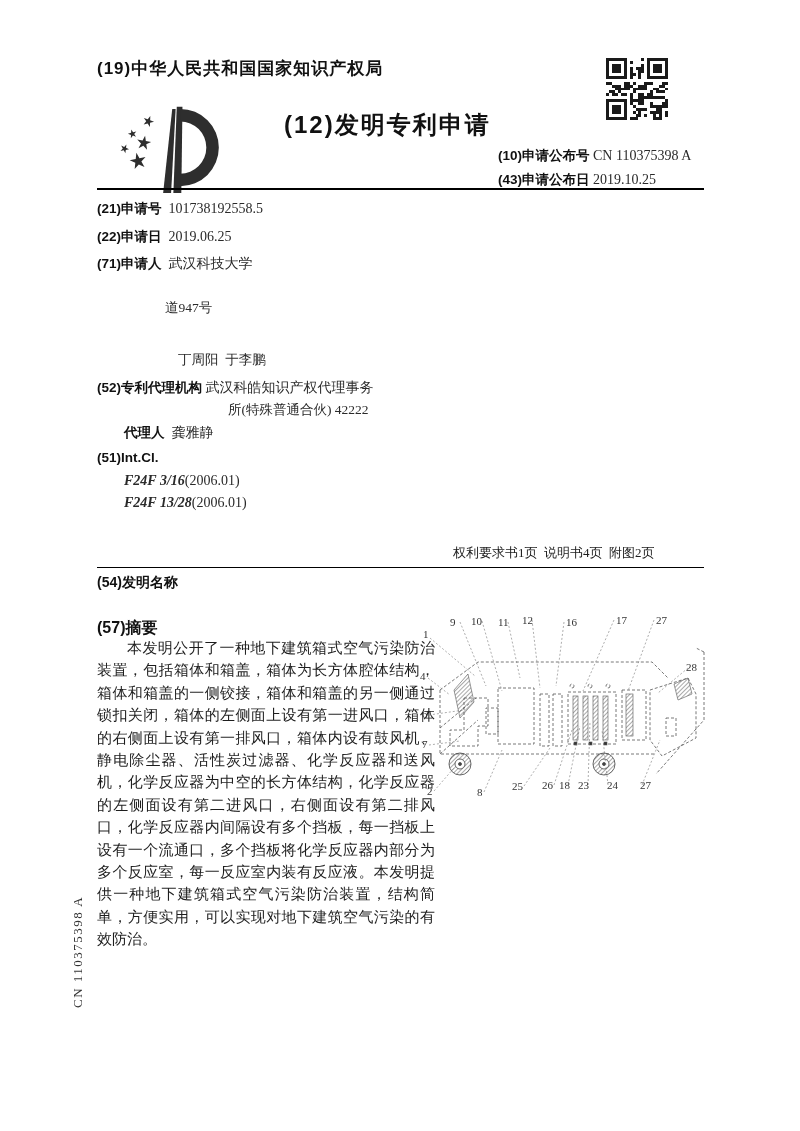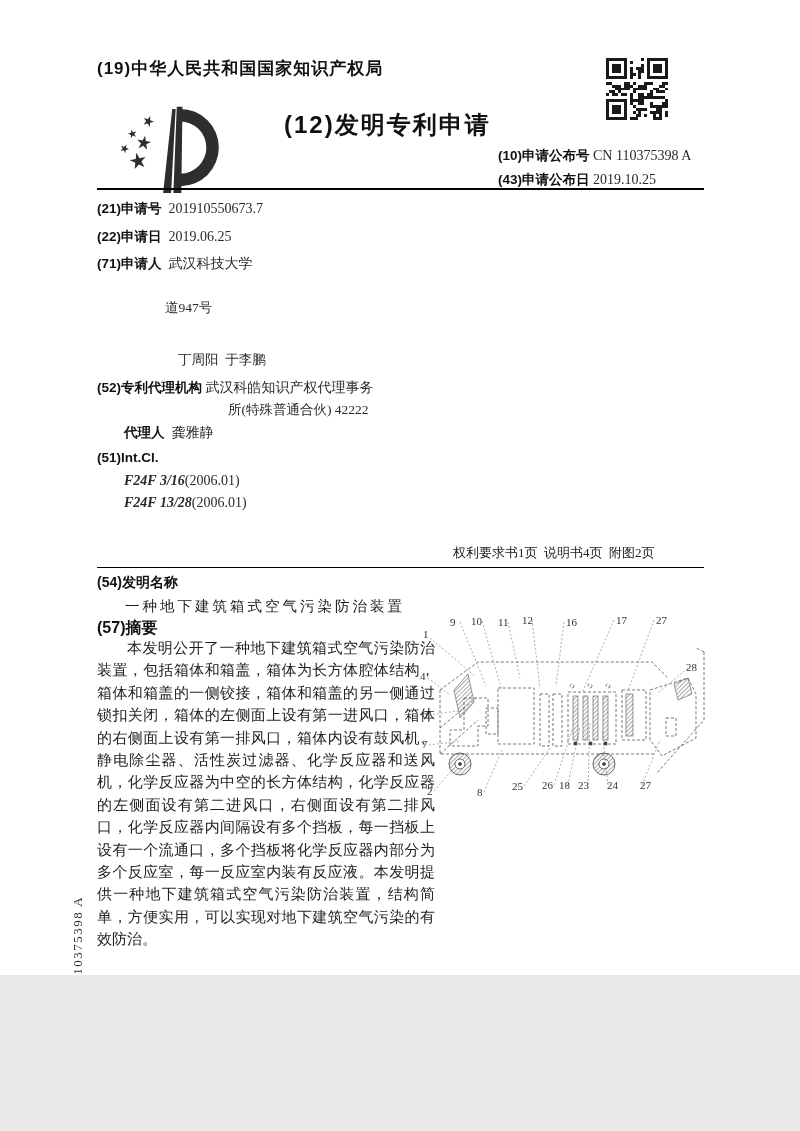--- a/index.html
+++ b/index.html
@@ -1,16 +1,16 @@
 <!DOCTYPE html>
 <html><head>
 <meta charset="utf-8">
 <style>
   html,body{margin:0;padding:0;background:#e8e8e8;}
-  .page{position:relative;width:800px;height:975px;background:#ffffff;overflow:hidden;
+  .page{position:relative;width:800px;height:1131px;background:#ffffff;overflow:hidden;
         font-family:"Liberation Serif",serif;color:#222;}
   .abs{position:absolute;white-space:pre;}
   .lbl{font-family:"Liberation Sans",sans-serif;font-weight:bold;color:#111;}
   .val{font-family:"Liberation Serif",serif;color:#2a2a2a;}
   .office{left:97px;top:57px;font-size:17px;letter-spacing:1px;}
   .doctype{left:284px;top:109px;font-size:24px;letter-spacing:2px;}
   .pubrow{left:498px;font-size:13.5px;}
   .pubrow .val{font-size:14px;}
   .hr-thick{position:absolute;left:97px;width:607px;height:2px;background:#000;}
   .hr-thin{position:absolute;left:97px;width:607px;height:1px;background:#000;}
@@ -69,42 +69,41 @@
           <path d="M12,0h1v1h-1zM8,1h1v1h-1zM12,2h1v1h-1zM8,3h1v1h-1zM10,3h1v1h-1zM11,3h1v1h-1zM12,3h1v1h-1zM8,4h1v1h-1zM11,4h1v1h-1zM12,4h1v1h-1zM8,5h1v1h-1zM9,5h1v1h-1zM11,5h1v1h-1zM8,6h1v1h-1zM11,6h1v1h-1zM0,8h1v1h-1zM1,8h1v1h-1zM6,8h1v1h-1zM7,8h1v1h-1zM9,8h1v1h-1zM13,8h1v1h-1zM14,8h1v1h-1zM15,8h1v1h-1zM19,8h1v1h-1zM20,8h1v1h-1zM2,9h1v1h-1zM3,9h1v1h-1zM4,9h1v1h-1zM6,9h1v1h-1zM7,9h1v1h-1zM8,9h1v1h-1zM11,9h1v1h-1zM12,9h1v1h-1zM13,9h1v1h-1zM18,9h1v1h-1zM19,9h1v1h-1zM3,10h1v1h-1zM4,10h1v1h-1zM5,10h1v1h-1zM6,10h1v1h-1zM7,10h1v1h-1zM9,10h1v1h-1zM10,10h1v1h-1zM11,10h1v1h-1zM12,10h1v1h-1zM13,10h1v1h-1zM16,10h1v1h-1zM17,10h1v1h-1zM20,10h1v1h-1zM1,11h1v1h-1zM2,11h1v1h-1zM4,11h1v1h-1zM9,11h1v1h-1zM15,11h1v1h-1zM17,11h1v1h-1zM18,11h1v1h-1zM19,11h1v1h-1zM0,12h1v1h-1zM2,12h1v1h-1zM3,12h1v1h-1zM5,12h1v1h-1zM6,12h1v1h-1zM8,12h1v1h-1zM11,12h1v1h-1zM12,12h1v1h-1zM14,12h1v1h-1zM15,12h1v1h-1zM8,13h1v1h-1zM11,13h1v1h-1zM12,13h1v1h-1zM13,13h1v1h-1zM14,13h1v1h-1zM15,13h1v1h-1zM16,13h1v1h-1zM17,13h1v1h-1zM18,13h1v1h-1zM19,13h1v1h-1zM8,14h1v1h-1zM9,14h1v1h-1zM10,14h1v1h-1zM11,14h1v1h-1zM12,14h1v1h-1zM20,14h1v1h-1zM8,15h1v1h-1zM11,15h1v1h-1zM12,15h1v1h-1zM15,15h1v1h-1zM19,15h1v1h-1zM20,15h1v1h-1zM9,16h1v1h-1zM15,16h1v1h-1zM16,16h1v1h-1zM17,16h1v1h-1zM18,16h1v1h-1zM19,16h1v1h-1zM20,16h1v1h-1zM10,17h1v1h-1zM11,17h1v1h-1zM12,17h1v1h-1zM13,17h1v1h-1zM17,17h1v1h-1zM18,17h1v1h-1zM9,18h1v1h-1zM11,18h1v1h-1zM15,18h1v1h-1zM16,18h1v1h-1zM17,18h1v1h-1zM18,18h1v1h-1zM20,18h1v1h-1zM10,19h1v1h-1zM11,19h1v1h-1zM13,19h1v1h-1zM16,19h1v1h-1zM18,19h1v1h-1zM20,19h1v1h-1zM8,20h1v1h-1zM9,20h1v1h-1zM10,20h1v1h-1zM16,20h1v1h-1zM17,20h1v1h-1zM18,20h1v1h-1z"></path>
         </g>
     </svg>
   </div>
 
   <div class="abs pubrow" style="top:147px"><span class="lbl">(10)申请公布号</span><span class="val"> </span><span class="val">CN 110375398 A</span></div>
   <div class="abs pubrow" style="top:171px"><span class="lbl">(43)申请公布日</span><span class="val"> </span><span class="val">2019.10.25</span></div>
 
   <div class="hr-thick" style="top:188px"></div>
 
-  <div class="abs biblio" style="left:97px;top:200px"><span class="lbl">(21)申请号</span><span class="val">  </span><span class="val">201910550673.7</span></div>
+  <div class="abs biblio" style="left:97px;top:200px"><span class="lbl">(21)申请号</span><span class="val">  </span><span class="val">101738192558.5</span></div>
 
   <div class="abs biblio" style="left:97px;top:228px"><span class="lbl">(22)申请日</span><span class="val">  </span><span class="val">2019.06.25</span></div>
 
   <div class="abs biblio" style="left:97px;top:255px"><span class="lbl">(71)申请人</span><span class="val">  </span><span class="val">武汉科技大学</span></div>
   <div class="abs biblio val" style="left:165px;top:299px">道947号</div>
 
   <div class="abs biblio val" style="left:178px;top:351px">丁周阳  于李鹏</div>
 
   <div class="abs biblio" style="left:97px;top:379px"><span class="lbl">(52)专利代理机构</span><span class="val"> </span><span class="val">武汉科皓知识产权代理事务</span></div>
   <div class="abs biblio val" style="left:228px;top:401px">所(特殊普通合伙) 42222</div>
   <div class="abs biblio" style="left:124px;top:424px"><span class="lbl">代理人</span><span class="val">  </span><span class="val">龚雅静</span></div>
 
   <div class="abs biblio lbl" style="left:97px;top:450px">(51)Int.Cl.</div>
   <div class="abs biblio" style="left:124px;top:473px"><span class="val" style="font-style:italic;font-weight:bold">F24F 3/16</span><span class="val">(2006.01)</span></div>
   <div class="abs biblio" style="left:124px;top:495px"><span class="val" style="font-style:italic;font-weight:bold">F24F 13/28</span><span class="val">(2006.01)</span></div>
 
   <div class="abs pagesinfo">权利要求书1页  说明书4页  附图2页</div>
   <div class="hr-thin" style="top:567px"></div>
 
   <div class="abs sec54 lbl">(54)发明名称</div>
-  <div class="abs title54">一种地下建筑箱式空气污染防治装置</div>
   <div class="abs sec57 lbl">(57)摘要</div>
   <div class="abstract">本发明公开了一种地下建筑箱式空气污染防治装置，包括箱体和箱盖，箱体为长方体腔体结构，箱体和箱盖的一侧铰接，箱体和箱盖的另一侧通过锁扣关闭，箱体的左侧面上设有第一进风口，箱体的右侧面上设有第一排风口，箱体内设有鼓风机、静电除尘器、活性炭过滤器、化学反应器和送风机，化学反应器为中空的长方体结构，化学反应器的左侧面设有第二进风口，右侧面设有第二排风口，化学反应器内间隔设有多个挡板，每一挡板上设有一个流通口，多个挡板将化学反应器内部分为多个反应室，每一反应室内装有反应液。本发明提供一种地下建筑箱式空气污染防治装置，结构简单，方便实用，可以实现对地下建筑空气污染的有效防治。</div>
 
   <div class="figure-wrap">
     <svg viewBox="0 0 300 220" width="300" height="220">
       <defs>
         <pattern id="hatch" patternUnits="userSpaceOnUse" width="3" height="3" patternTransform="rotate(45)">
           <line x1="0" y1="0" x2="0" y2="3" stroke="#555" stroke-width="1"></line>
         </pattern>
       </defs>

